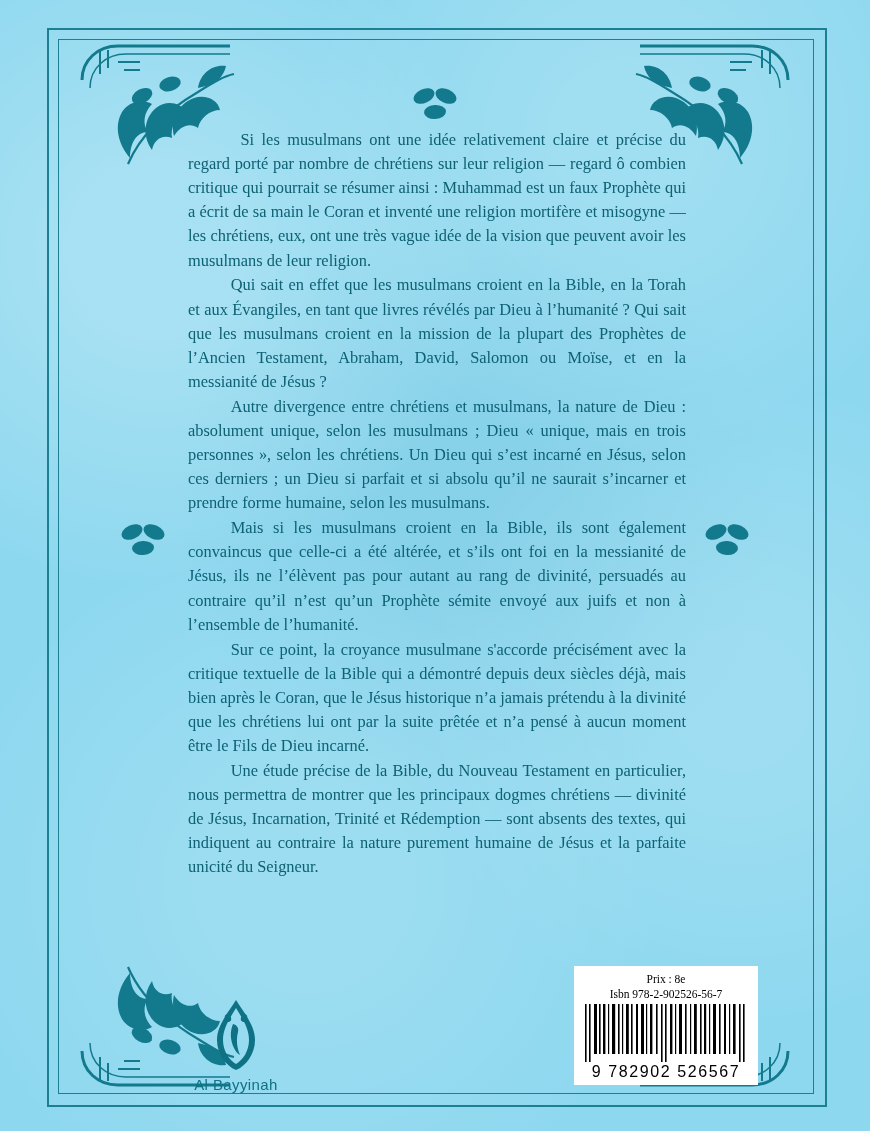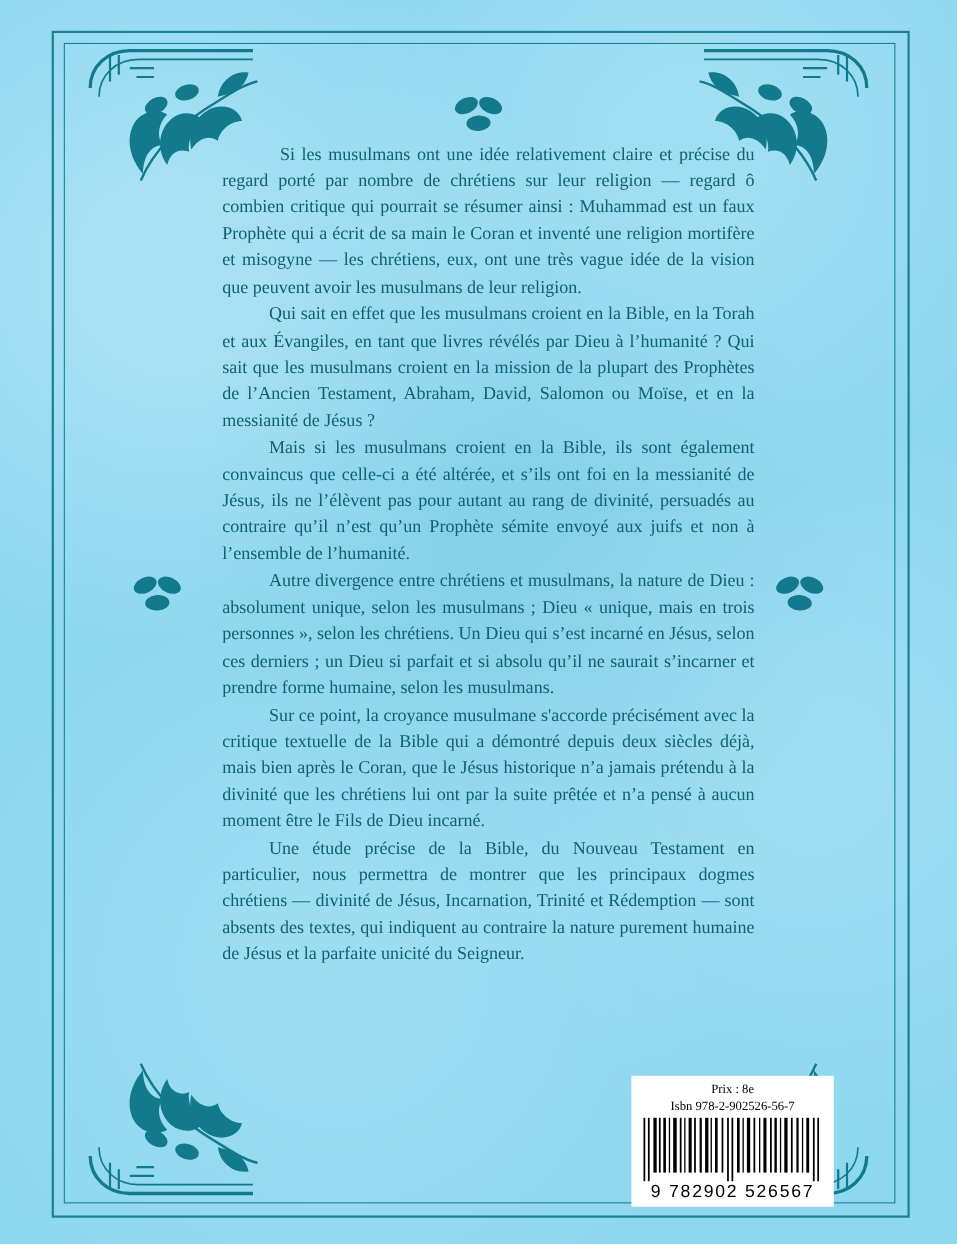--- a/index.html
+++ b/index.html
@@ -82,21 +82,21 @@
     left: 186px;
     top: 128px;
     width: 500px;
     color: #0d6173;
     font-size: 16.4px;
     line-height: 1.47;
     text-align: justify;
     text-justify: inter-word;
   }
   .text-block p {
-    margin: 0 0 0.05em 16px;
+    margin: 0 0 0.05em 2px;
     text-indent: 2.6em;
     hyphens: auto;
   }
   .text-block p:first-child { text-indent: 3.2em; }
 
   
   .publisher {
     position: absolute;
     left: 181px;
     bottom: 38px;
@@ -114,21 +114,21 @@
     font-family: "Liberation Sans", sans-serif;
     font-size: 15px;
     letter-spacing: 0.4px;
     color: #0f7284;
   }
 
   
   .barcode-box {
     position: absolute;
     right: 112px;
-    bottom: 34px;
+    bottom: 46px;
     width: 184px;
     background: #ffffff;
     padding: 6px 8px 4px 8px;
     box-sizing: border-box;
     font-family: "Liberation Serif", serif;
     color: #000;
   }
   .barcode-box .price {
     text-align: center;
     font-size: 11.5px;
@@ -249,26 +249,38 @@
     <svg viewBox="0 0 46 38" fill="currentColor">
       <ellipse cx="12" cy="12" rx="11" ry="7" transform="rotate(-25 12 12)"></ellipse>
       <ellipse cx="34" cy="12" rx="11" ry="7" transform="rotate(25 34 12)"></ellipse>
       <ellipse cx="23" cy="28" rx="11" ry="7" transform="rotate(-4 23 28)"></ellipse>
     </svg>
   </div>
 
   <div class="text-block">
     <p>Si les musulmans ont une idée relativement claire et précise du regard porté par nombre de chrétiens sur leur religion — regard ô combien critique qui pourrait se résumer ainsi : Muhammad est un faux Prophète qui a écrit de sa main le Coran et inventé une religion mortifère et misogyne — les chrétiens, eux, ont une très vague idée de la vision que peuvent avoir les musulmans de leur religion.</p>
     <p>Qui sait en effet que les musulmans croient en la Bible, en la Torah et aux Évangiles, en tant que livres révélés par Dieu à l’humanité ? Qui sait que les musulmans croient en la mission de la plupart des Prophètes de l’Ancien Testament, Abraham, David, Salomon ou Moïse, et en la messianité de Jésus ?</p>
+    <p>Autre divergence entre chrétiens et musulmans, la nature de Dieu : absolument unique, selon les musulmans ; Dieu « unique, mais en trois personnes », selon les chrétiens. Un Dieu qui s’est incarné en Jésus, selon ces derniers ; un Dieu si parfait et si absolu qu’il ne saurait s’incarner et prendre forme humaine, selon les musulmans.</p>
     <p>Mais si les musulmans croient en la Bible, ils sont également convaincus que celle-ci a été altérée, et s’ils ont foi en la messianité de Jésus, ils ne l’élèvent pas pour autant au rang de divinité, persuadés au contraire qu’il n’est qu’un Prophète sémite envoyé aux juifs et non à l’ensemble de l’humanité.</p>
-    <p>Autre divergence entre chrétiens et musulmans, la nature de Dieu : absolument unique, selon les musulmans ; Dieu « unique, mais en trois personnes », selon les chrétiens. Un Dieu qui s’est incarné en Jésus, selon ces derniers ; un Dieu si parfait et si absolu qu’il ne saurait s’incarner et prendre forme humaine, selon les musulmans.</p>
     <p>Sur ce point, la croyance musulmane s'accorde précisément avec la critique textuelle de la Bible qui a démontré depuis deux siècles déjà, mais bien après le Coran, que le Jésus historique n’a jamais prétendu à la divinité que les chrétiens lui ont par la suite prêtée et n’a pensé à aucun moment être le Fils de Dieu incarné.</p>
     <p>Une étude précise de la Bible, du Nouveau Testament en particulier, nous permettra de montrer que les principaux dogmes chrétiens — divinité de Jésus, Incarnation, Trinité et Rédemption — sont absents des textes, qui indiquent au contraire la nature purement humaine de Jésus et la parfaite unicité du Seigneur.</p>
   </div>
 
+  <div class="publisher">
+    <div class="mark">
+      <svg viewBox="0 0 58 74" fill="currentColor">
+        <path d="M29 2 C20 16 10 28 10 42 C10 56 19 68 29 72 C39 68 48 56 48 42 C48 28 38 16 29 2 Z
+                 M29 10 C35 20 42 30 42 42 C42 53 36 62 29 66 C22 62 16 53 16 42 C16 30 23 20 29 10 Z"></path>
+        <path d="M26 26 C23 33 23 42 27 50 C29 54 31 56 33 57 C30 50 29 42 31 34 C32 30 30 27 26 26 Z"></path>
+        <ellipse cx="21" cy="20" rx="3" ry="4" transform="rotate(-20 21 20)"></ellipse>
+        <ellipse cx="37" cy="20" rx="3" ry="4" transform="rotate(20 37 20)"></ellipse>
+      </svg>
+    </div>
+    <div class="name">Al Bayyinah</div>
+  </div>
 
   <div class="barcode-box">
     <div class="price">Prix : 8e</div>
     <div class="isbn">Isbn 978-2-902526-56-7</div>
     <svg class="bars" viewBox="0 0 168 58" preserveAspectRatio="none">
       <rect x="0" y="0" width="168" height="58" fill="#ffffff"></rect>
       <g fill="#000000">
         <rect x="3" y="0" width="1.6" height="58"></rect>
         <rect x="7" y="0" width="1.6" height="58"></rect>
         <rect x="12" y="0" width="3" height="50"></rect>

